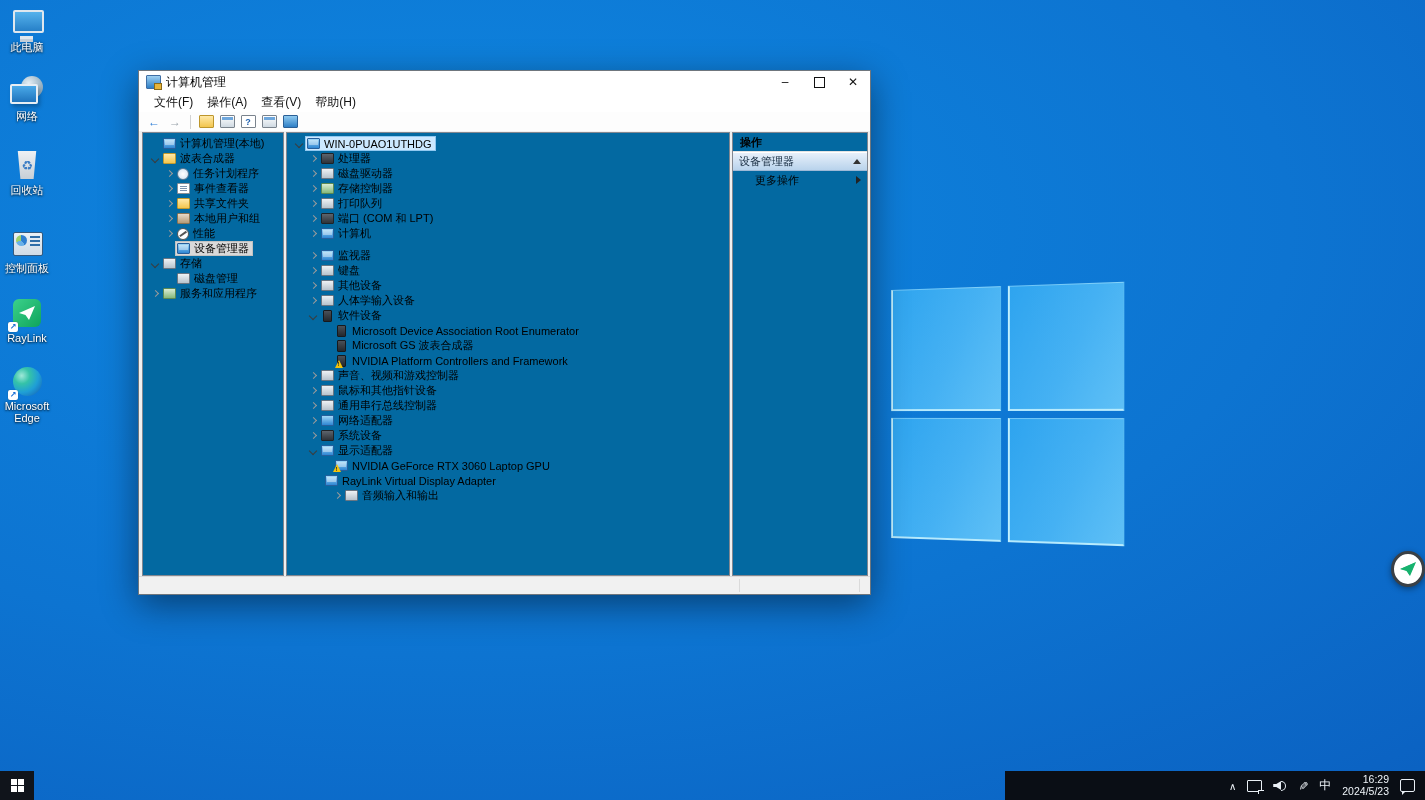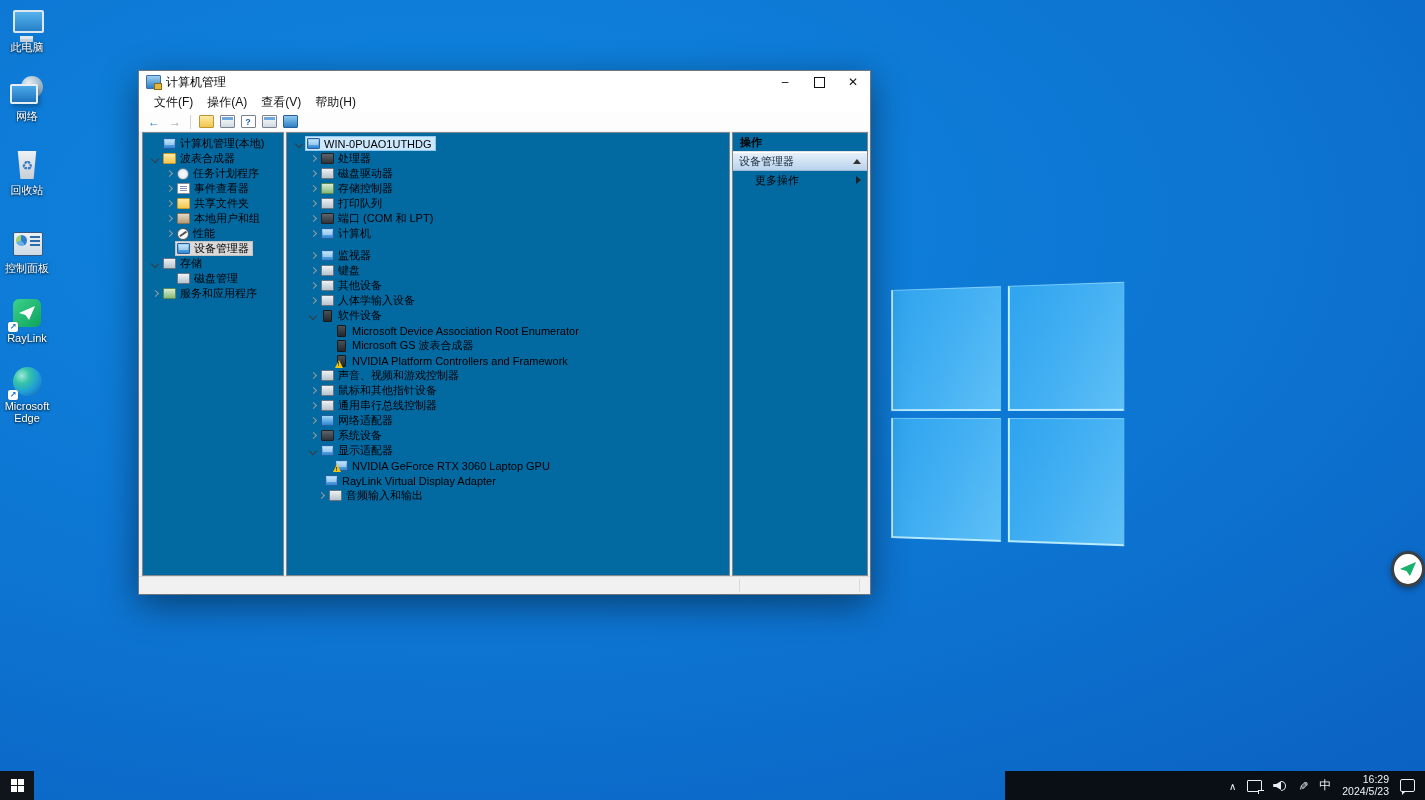--- a/index.html
+++ b/index.html
@@ -487,21 +487,21 @@
             <span class="lbl">NVIDIA GeForce RTX 3060 Laptop GPU</span>
           </span>
         </div>
         <div class="trow" style="padding-left: 24px;">
           <span class="chev "></span>
           <span class="row-core">
             <span class="ic blue mon"></span>
             <span class="lbl">RayLink Virtual Display Adapter</span>
           </span>
         </div>
-        <div class="trow" style="padding-left: 28px;">
+        <div class="trow" style="padding-left: 37px; margin-left: 7px;">
           <span class="chev col"></span>
           <span class="row-core">
             <span class="ic "></span>
             <span class="lbl">音频输入和输出</span>
           </span>
         </div>
       </div>
     <div class="panel right">
       <div class="ap-header">操作</div>
       <div class="ap-group">

